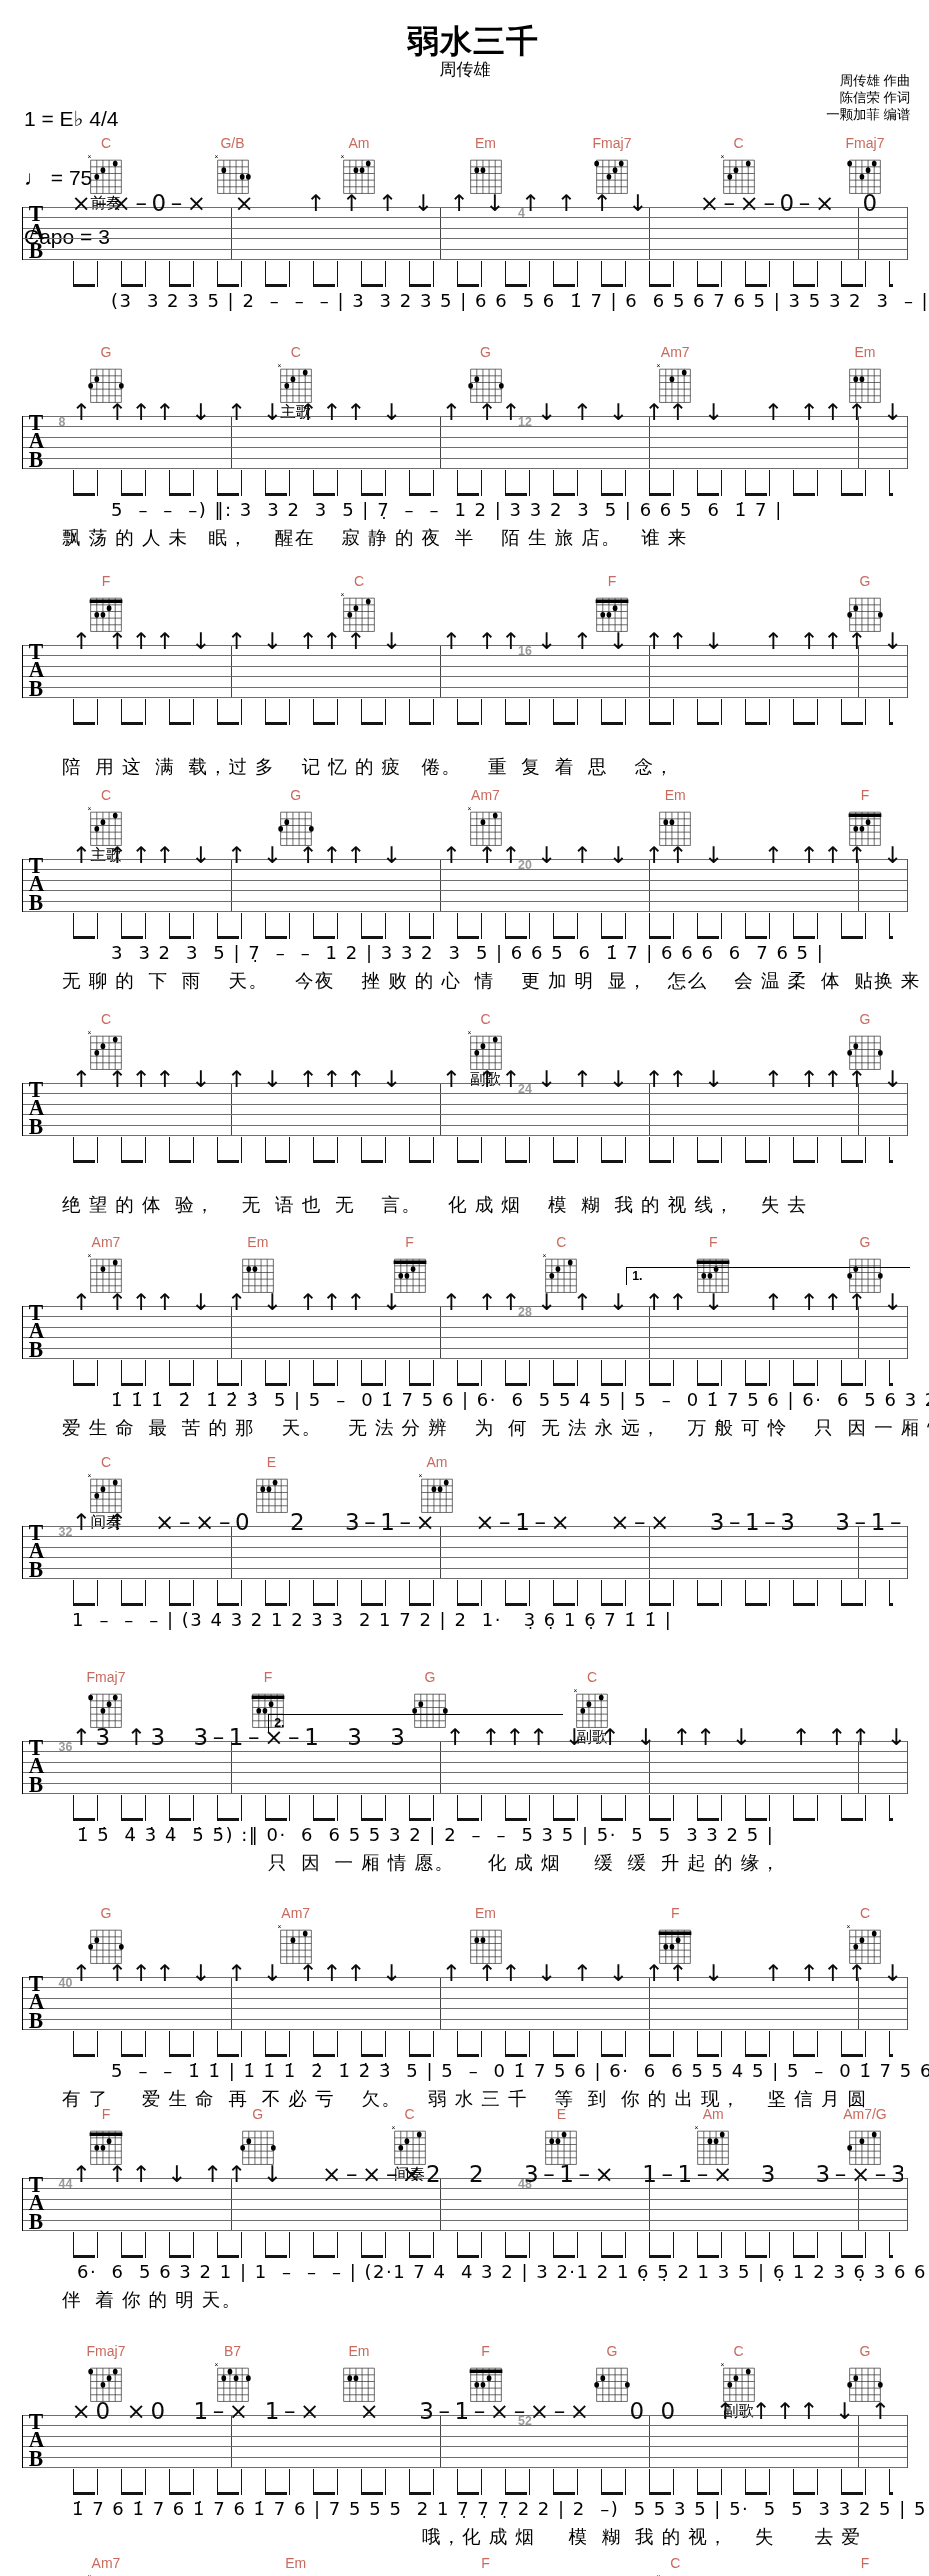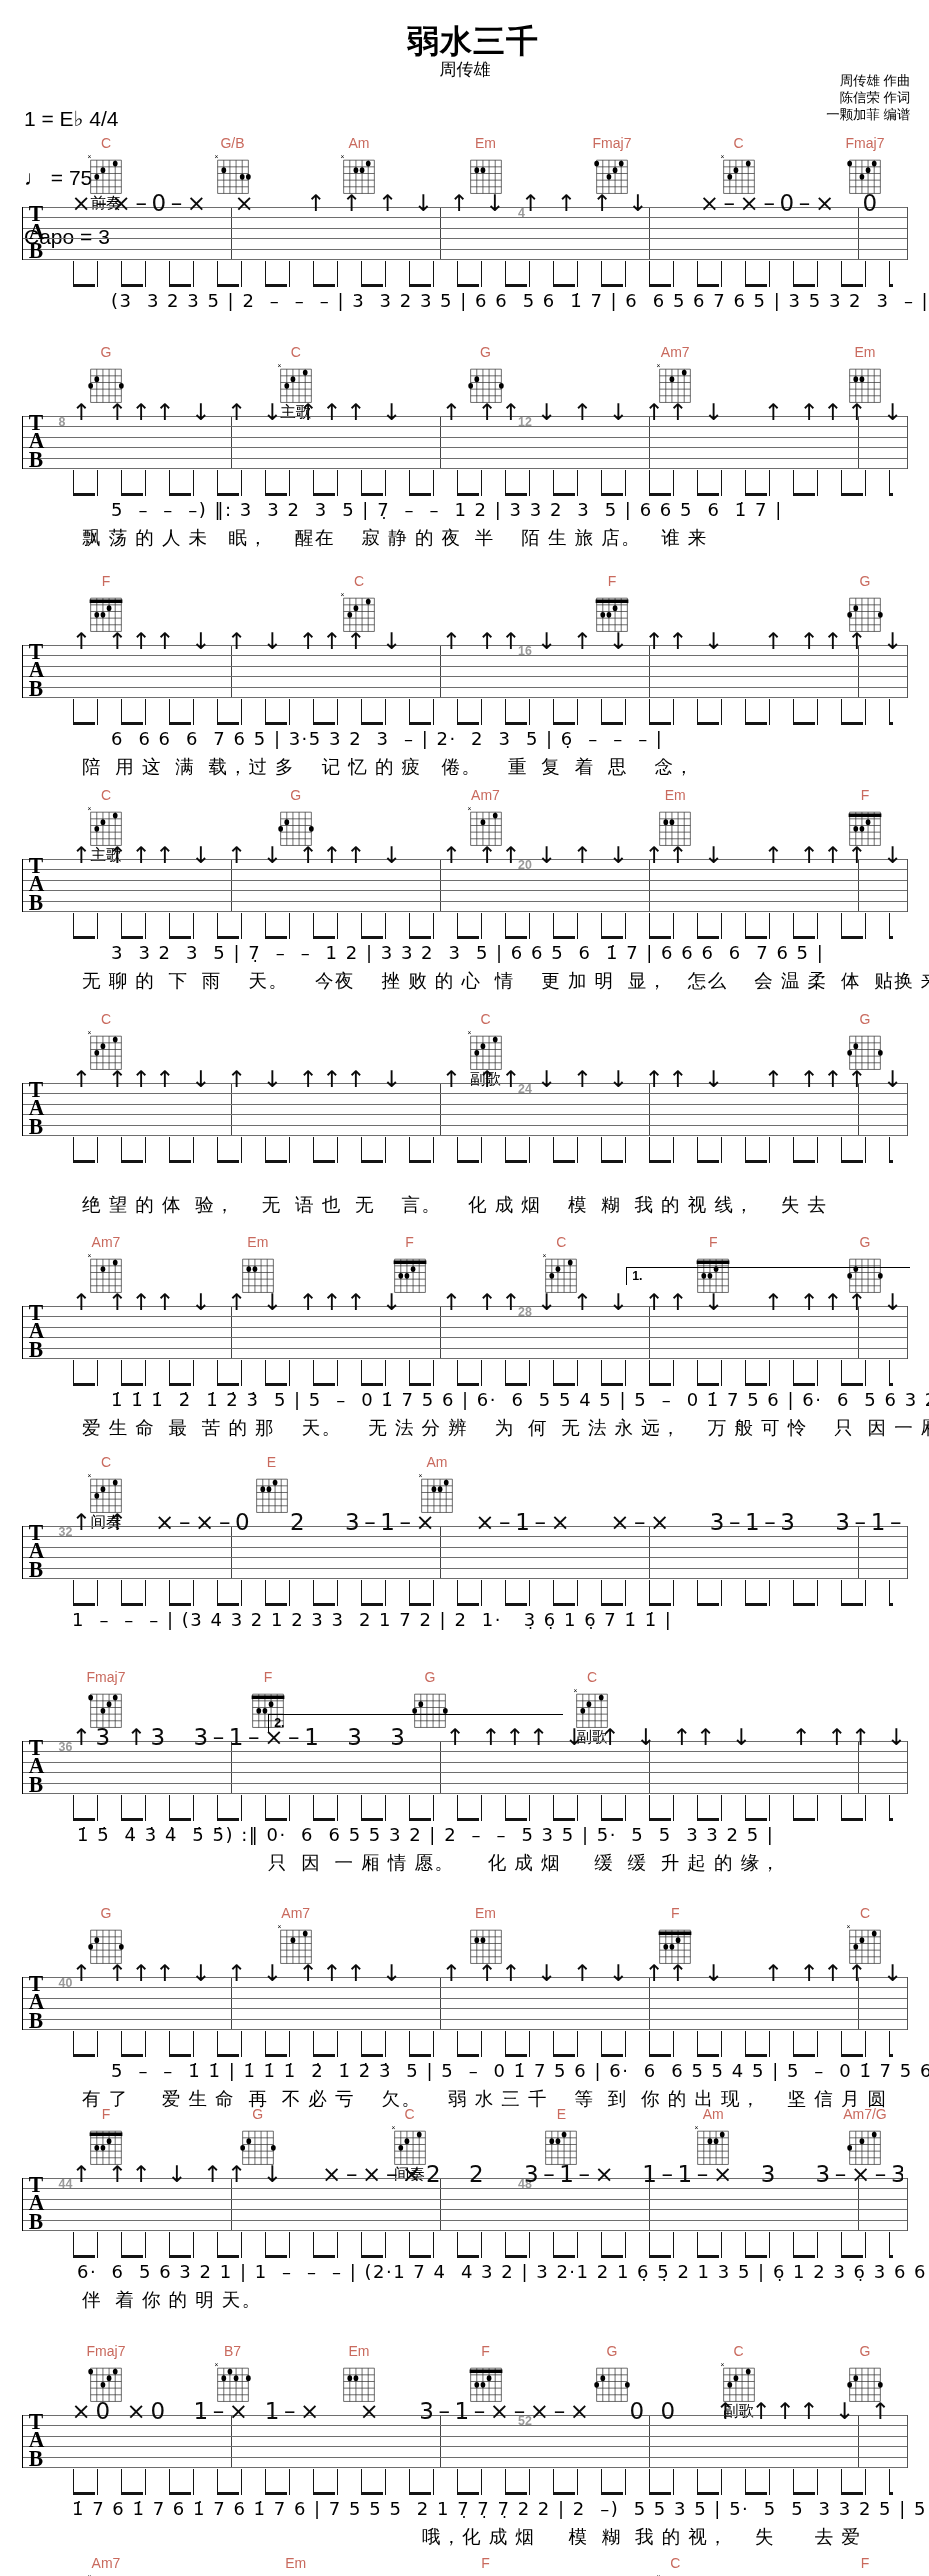--- a/index.html
+++ b/index.html
@@ -34,21 +34,21 @@
          font-family:"DejaVu Sans",sans-serif;color:#0a0a0a;}
   .beams{position:absolute;left:73px;right:37px;top:126px;height:26px;
      background-image:
        repeating-linear-gradient(90deg,#141414 0 1px,transparent 1px 24px),
        repeating-linear-gradient(90deg,#141414 0 21.6px,transparent 21.6px 48px);
      background-size:100% 100%,100% 3.1px;
      background-position:0 0,0 100%;
      background-repeat:repeat,no-repeat;}
   .jp{position:absolute;left:0;top:155px;padding-left:111px;font-size:18px;letter-spacing:1.5px;
       white-space:pre;font-family:"DejaVu Sans",sans-serif;}
-  .ly{position:absolute;left:0;top:181px;padding-left:82px;font-size:18.5px;letter-spacing:1.5px;white-space:pre;}
+  .ly{position:absolute;left:0;top:181px;padding-left:62px;font-size:18.5px;letter-spacing:1.5px;white-space:pre;}
   .volta{position:absolute;height:15.5px;border-top:1.5px solid #000;border-left:1.5px solid #000;
          font-size:12.4px;padding:1px 0 0 5.2px;font-weight:bold;}
 </style>
 </head>
 <body>
 
 <header>
   <div class="title">弱水三千</div>
   <div class="artist">周传雄</div>
   <div class="keyblock">
@@ -468,21 +468,20 @@
     <div class="clef">
         <span>T</span>
         <span>A</span>
         <span>B</span>
       </div>
     <span class="mn mn1"></span>
     <span class="mn mn2">16</span>
     <div class="strum">↑ ↑↑↑ ↓ ↑ ↓ ↑↑↑ ↓   ↑ ↑↑ ↓ ↑ ↓ ↑↑ ↓   ↑ ↑↑↑ ↓ ↑ ↓ ↑↑↑ ↓   ↑ ↑↑ ↓ ↑ ↓ ↑↑ ↓</div>
   </div>
   <div class="beams"></div>
-  <div class="jp">6  6 6  6  7 6 5 | 3·5 3 2  3  – | 2·  2  3  5 | 6̣  –  –  – |</div>
   <div class="ly">陪  用 这  满  载，过 多    记 忆 的 疲   倦。    重  复  着  思    念，</div>
 </section>
 
 <section class="sys" style="top:787px">
   <div class="chords">
       <div class="chord">
         <div class="cname">C</div>
         <svg width="56" height="44" class="cd" viewBox="0 0 108 86">
           <g stroke="#333" stroke-width="1.4">
             <line x1="24" y1="16" x2="24" y2="81"></line>

